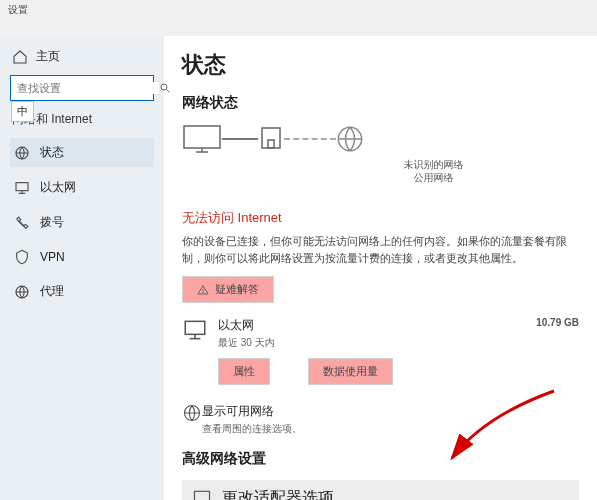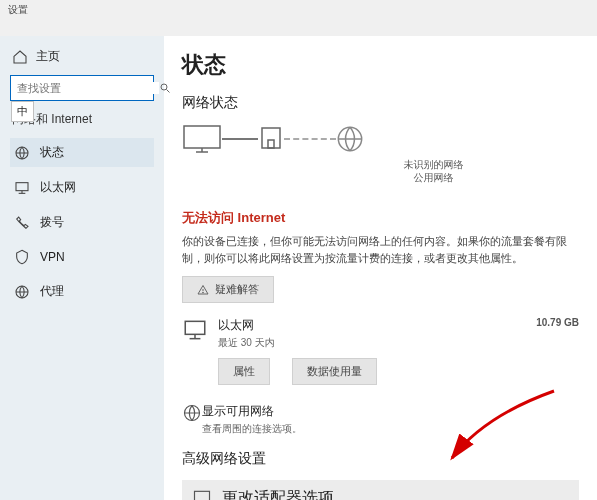--- a/index.html
+++ b/index.html
@@ -10,32 +10,32 @@
 .home-row { display: flex; align-items: center; gap: 8px; padding: 4px 2px; }
 .searchbox { position: relative; border: 1px solid #0067c0; background: #fff; height: 26px; display: flex; align-items: center; padding: 8px 6px; }
 .searchbox input { border: none; outline: none; flex: 1; font-size: 11px; }
 .searchbox .sicon { color: #666; }
 .ime-bubble { position: absolute; top: 25px; left: 0; background: #fff; border: 1px solid #c0c0c0; font-size: 11px; padding: 2px 5px; }
 .nav-header { padding: 4px 2px; color: #333; }
 .nav-item { display: flex; align-items: center; gap: 10px; padding: 6px 4px; cursor: pointer; }
 .nav-item.active { background: #dbe6ee; }
 .content { flex: 1; padding: 14px 18px 0 18px; overflow: hidden; color: #222; }
 .h1 { font-size: 22px; font-weight: 600; margin-bottom: 14px; }
-.h2 { font-size: 14px; font-weight: 400; margin: 10px 0 12px 0; }
+.h2 { font-size: 14px; font-weight: 700; margin: 10px 0 12px 0; }
 .net-diagram { display: flex; align-items: center; gap: 0; margin-bottom: 4px; }
 .net-caption { text-align: center; font-size: 10px; color: #555; margin-left: 106px; margin-bottom: 25px; line-height: 1.3; }
-.err-title { color: #c42b1c; font-size: 13px; margin-bottom: 6px; font-weight: bold; }
+.err-title { color: #c42b1c; font-size: 13px; margin-bottom: 6px; }
 .err-body { font-size: 11px; color: #444; line-height: 1.5; margin-bottom: 10px; }
-.btn { display: inline-flex; align-items: center; gap: 6px; background: #e5e5e5; border: 1px solid #d0d0d0; padding: 5px 14px; font-size: 11px; cursor: pointer; color: #444; }
+.btn { display: inline-flex; align-items: center; gap: 6px; background: #fca5a5; border: 1px solid #d0d0d0; padding: 5px 14px; font-size: 11px; cursor: pointer; color: #444; }
 .ether-row { display: flex; align-items: flex-start; gap: 10px; margin: 14px 0 8px 0; }
 .ether-text { flex: 1; }
 .ether-text .t1 { font-size: 12px; }
 .ether-text .t2 { font-size: 10px; color: #666; margin-top: 2px; }
 .gb { font-size: 10px; color: #555; font-weight: bold; }
-.btnrow { display: flex; gap: 22px; margin: 8px 0 18px 36px; }
+.btnrow { display: flex; gap: 38px; margin: 8px 0 18px 36px; }
 .link-row { display: flex; align-items: flex-start; gap: 0; margin: 6px 0 14px 0; }
 .link-row .t1 { font-size: 12px; color: #222; }
 .link-row .t2 { font-size: 10px; color: #666; margin-top: 2px; }
 .adv-card { background: #ececec; display: flex; align-items: flex-start; gap: 10px; padding: 8px 10px; margin: 4px 0 10px 0; cursor: pointer; position: relative; }
 svg.ico { display: block; }
 .arrow { position: absolute; top: 350px; left: 280px; pointer-events: none; }
 .line-solid { width: 36px; height: 2px; background: #777; }
 .line-dashed { width: 52px; height: 0; border-top: 2px dashed #aaa; }
 </style>
 </head>

